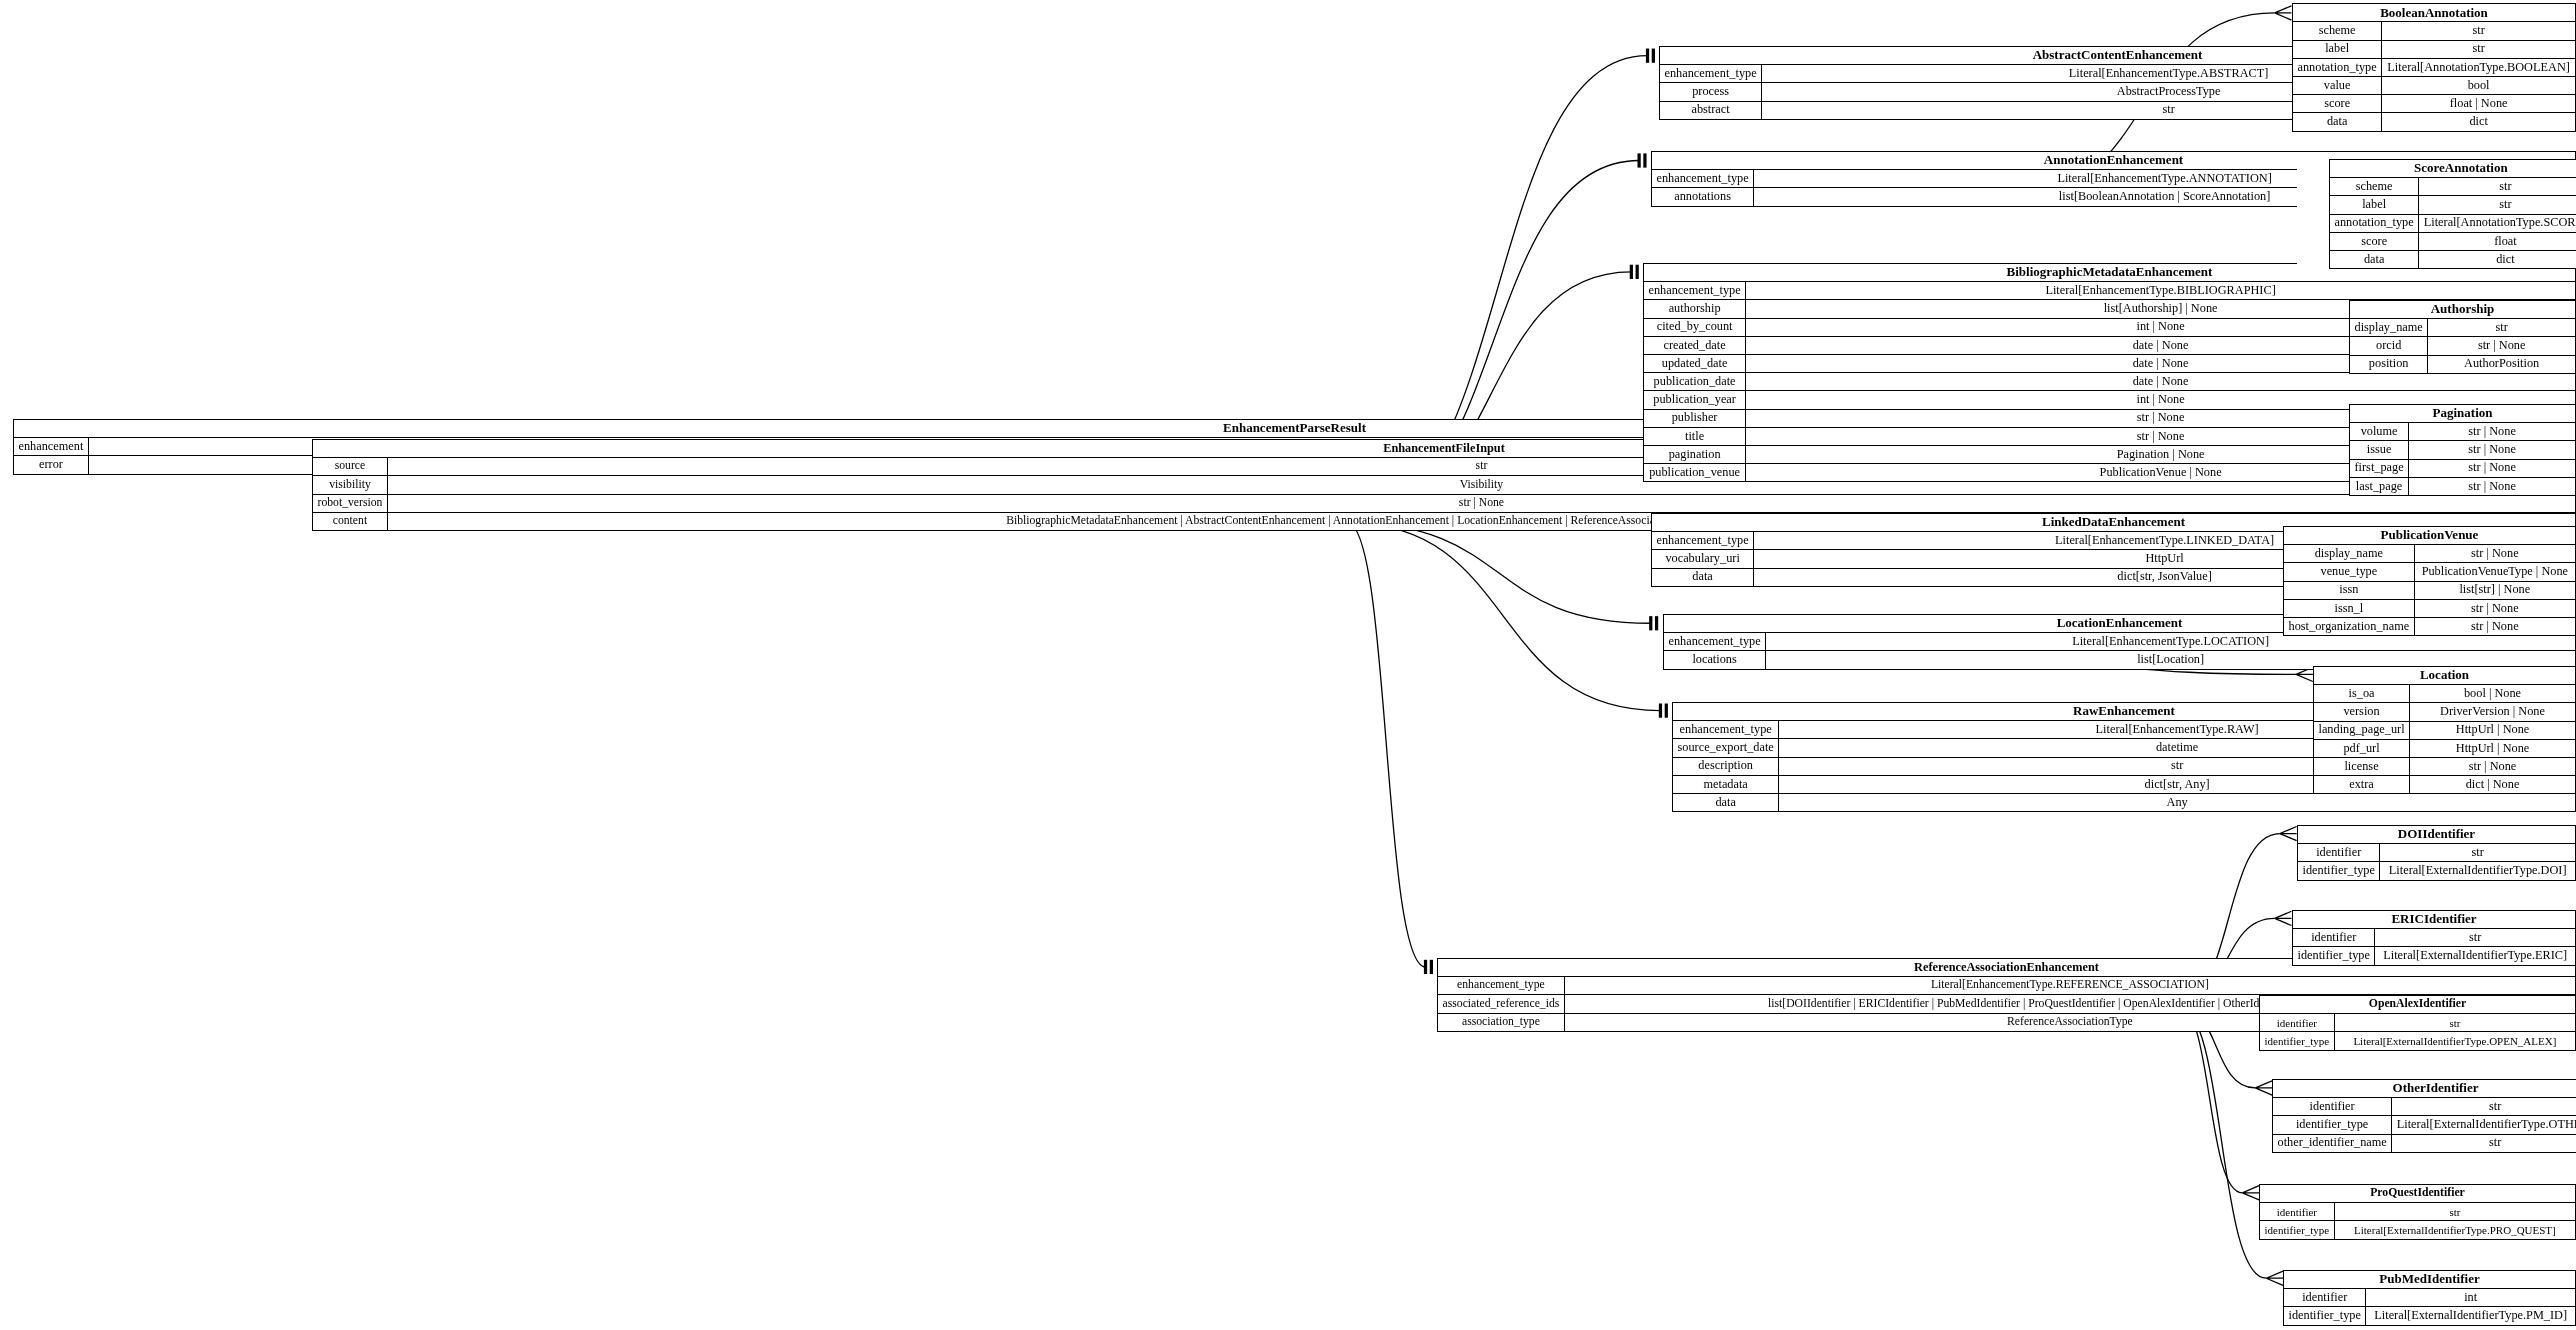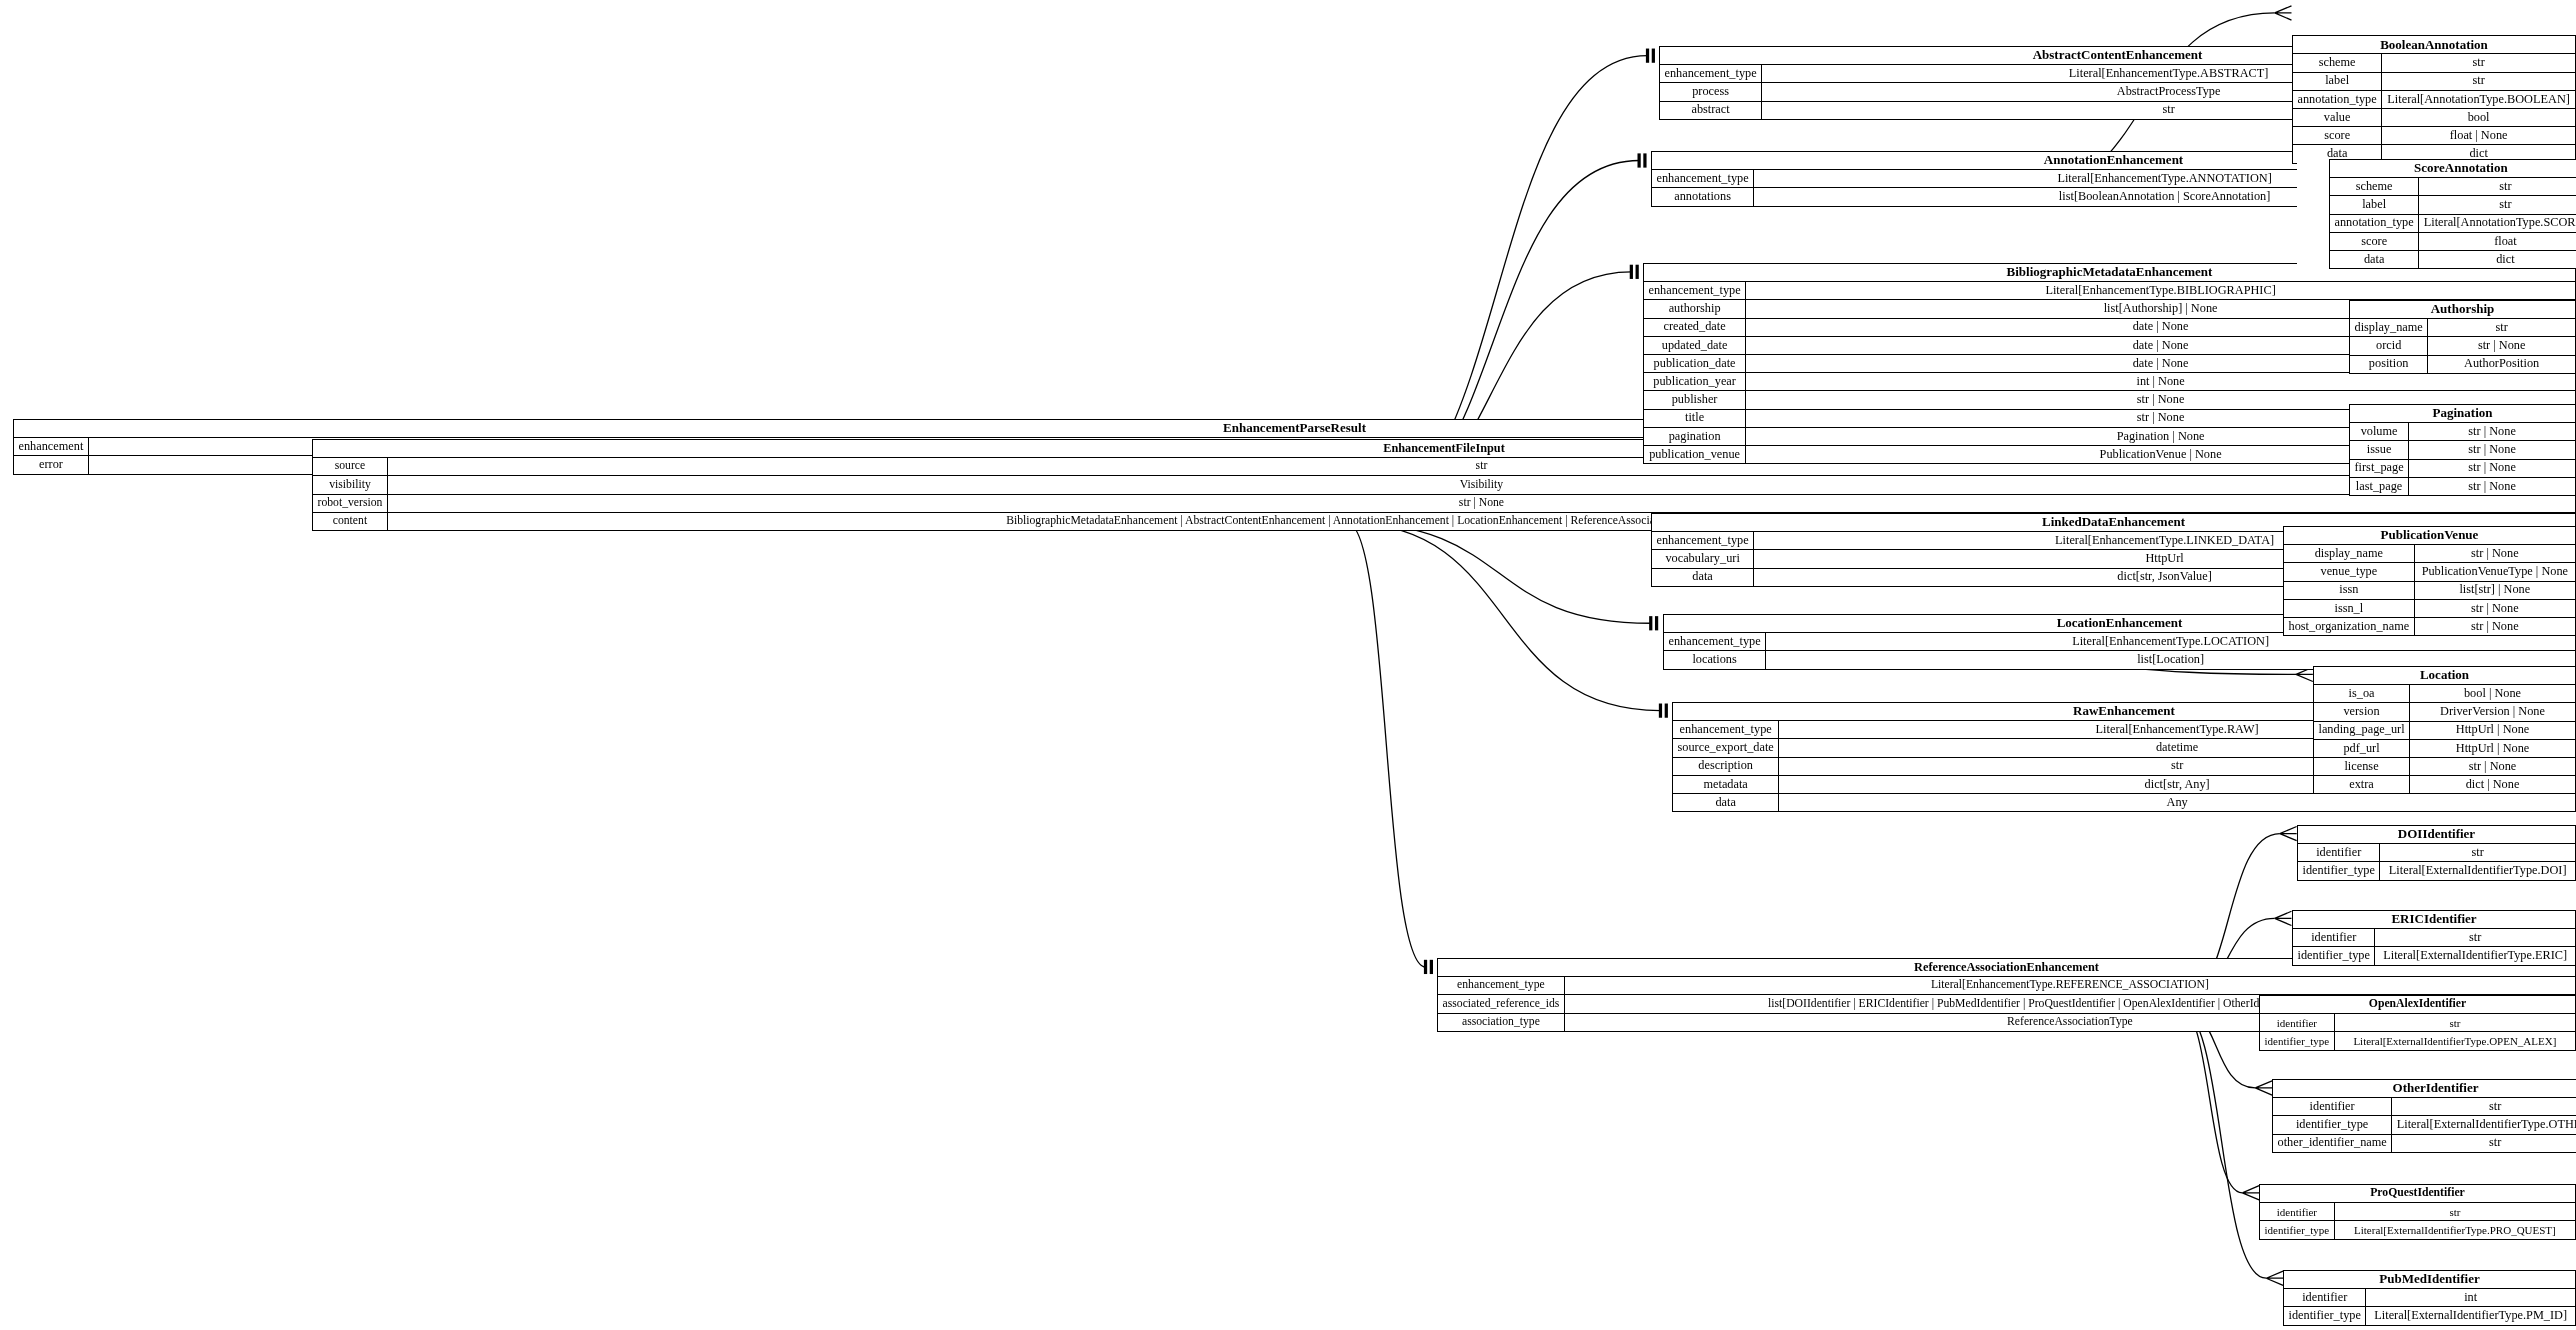--- a/index.html
+++ b/index.html
@@ -162,20 +162,24 @@
           </tr>
           <tr>
             <td class="fname">enhancement_type</td>
             <td class="ftype">Literal[EnhancementType.BIBLIOGRAPHIC]</td>
           </tr>
           <tr>
             <td class="fname">authorship</td>
             <td class="ftype">list[Authorship] | None</td>
           </tr>
           <tr>
+            <td class="fname">cited_by_count</td>
+            <td class="ftype">int | None</td>
+          </tr>
+          <tr>
             <td class="fname">created_date</td>
             <td class="ftype">date | None</td>
           </tr>
           <tr>
             <td class="fname">updated_date</td>
             <td class="ftype">date | None</td>
           </tr>
           <tr>
             <td class="fname">publication_date</td>
             <td class="ftype">date | None</td>
@@ -285,21 +289,21 @@
             <td class="ftype">list[DOIIdentifier | ERICIdentifier | PubMedIdentifier | ProQuestIdentifier | OpenAlexIdentifier | OtherIdentifier | UUID | UUID]</td>
           </tr>
           <tr>
             <td class="fname">association_type</td>
             <td class="ftype">ReferenceAssociationType</td>
           </tr>
         </tbody>
       </table>
     </div>
     <div class="entity" style="left: 2292px; top: 3.2px;">
-      <table style="min-width: 262px; margin-top: 32px;">
+      <table style="min-width: 262px;">
         <tbody>
           <tr>
             <td colspan="2" class="title">BooleanAnnotation</td>
           </tr>
           <tr>
             <td class="fname">scheme</td>
             <td class="ftype">str</td>
           </tr>
           <tr>
             <td class="fname">label</td>

